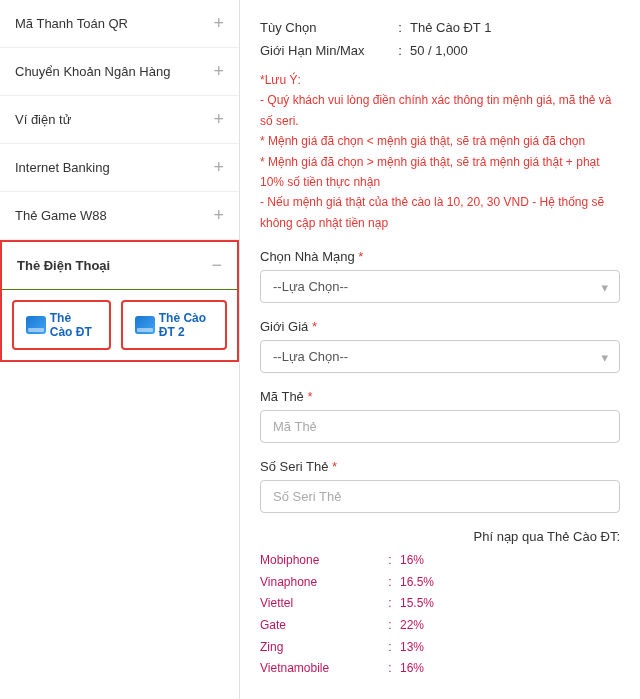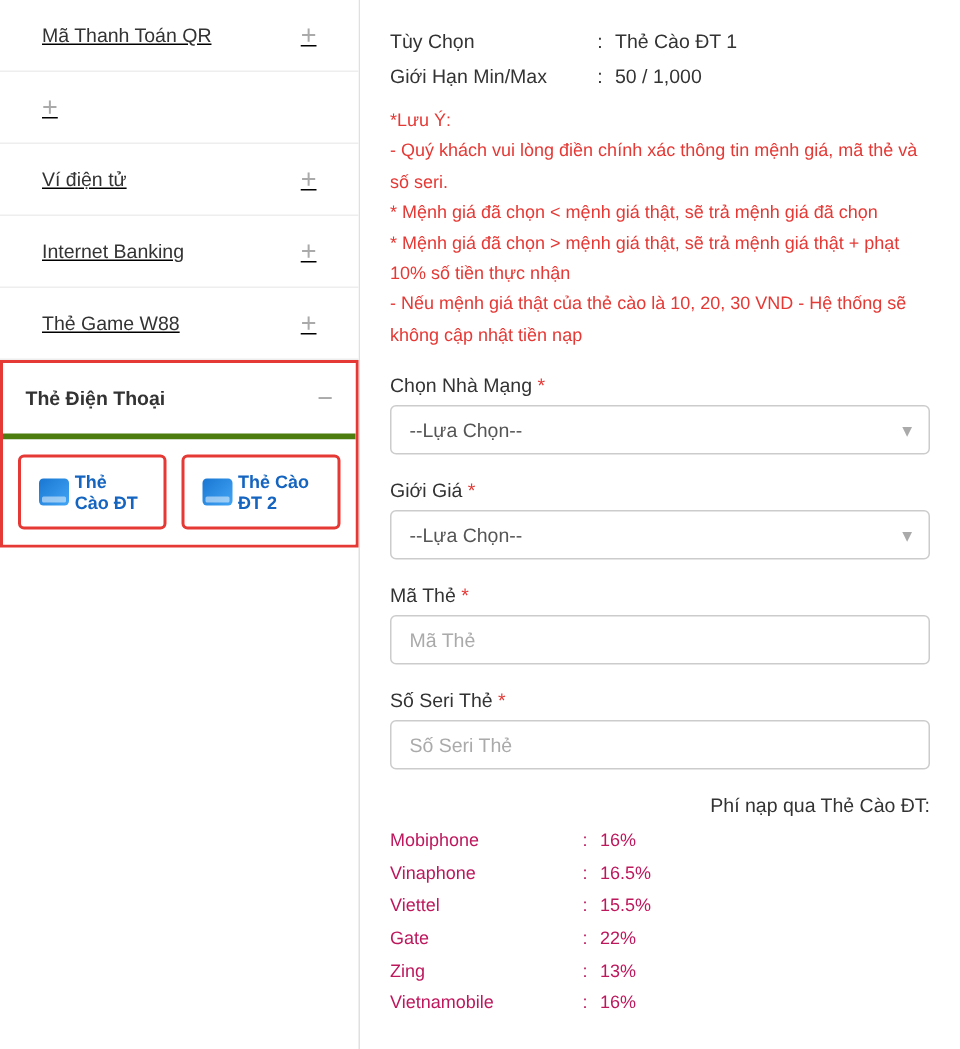--- a/index.html
+++ b/index.html
@@ -18,25 +18,24 @@
       background: #fff;
       border-right: 1px solid #e0e0e0;
       display: flex;
       flex-direction: column;
     }
 
     .sidebar-item {
       display: flex;
       justify-content: space-between;
       align-items: center;
-      padding: 13px 28px;
+      padding: 13px 15px;
       border-bottom: 1px solid #eeeeee;
       cursor: pointer;
       background: #fff;
-      text-decoration: underline;
     }
     .sidebar-item-label {
       font-size: 13px;
       color: #333;
     }
     .sidebar-item-icon {
       font-size: 18px;
       color: #aaa;
       font-weight: 300;
     }
@@ -46,21 +45,21 @@
       border: 2px solid #e53935;
       margin: 0;
     }
     .sidebar-section-header {
       display: flex;
       justify-content: space-between;
       align-items: center;
       padding: 13px 15px;
       background: #fff;
       cursor: pointer;
-      border-bottom: 4px solid #4d7c0f;
+      border-bottom: 1px solid #4d7c0f;
     }
     .sidebar-section-header .sidebar-item-label {
       font-weight: bold;
       color: #333;
     }
     .sidebar-section-content {
       display: flex;
       flex-direction: row;
       padding: 10px;
       gap: 10px;
@@ -208,20 +207,21 @@
 </head>
 <body>
 
 <div class="sidebar">
 
   <div class="sidebar-item">
     <span class="sidebar-item-label">Mã Thanh Toán QR</span>
     <span class="sidebar-item-icon">+</span>
   </div>
   <div class="sidebar-item">
+    <span class="sidebar-item-label">Chuyển Khoản Ngân Hàng</span>
     <span class="sidebar-item-icon">+</span>
   </div>
   <div class="sidebar-item">
     <span class="sidebar-item-label">Ví điện tử</span>
     <span class="sidebar-item-icon">+</span>
   </div>
   <div class="sidebar-item">
     <span class="sidebar-item-label">Internet Banking</span>
     <span class="sidebar-item-icon">+</span>
   </div>

